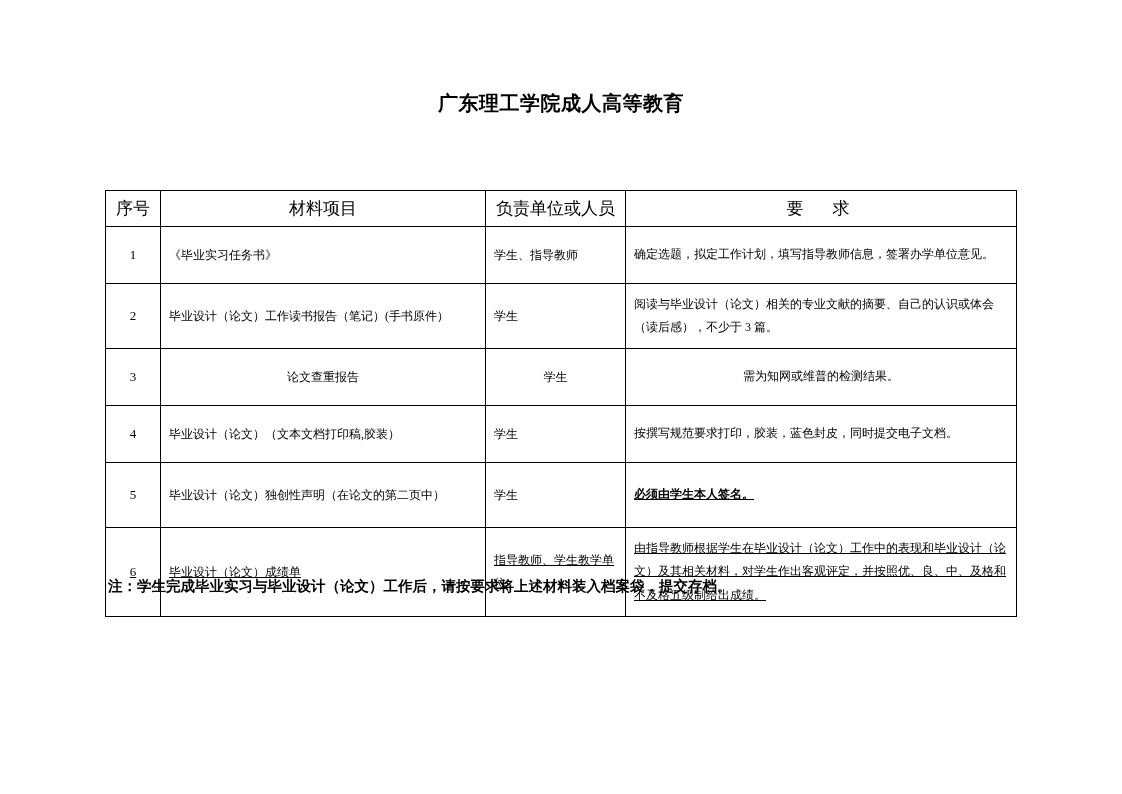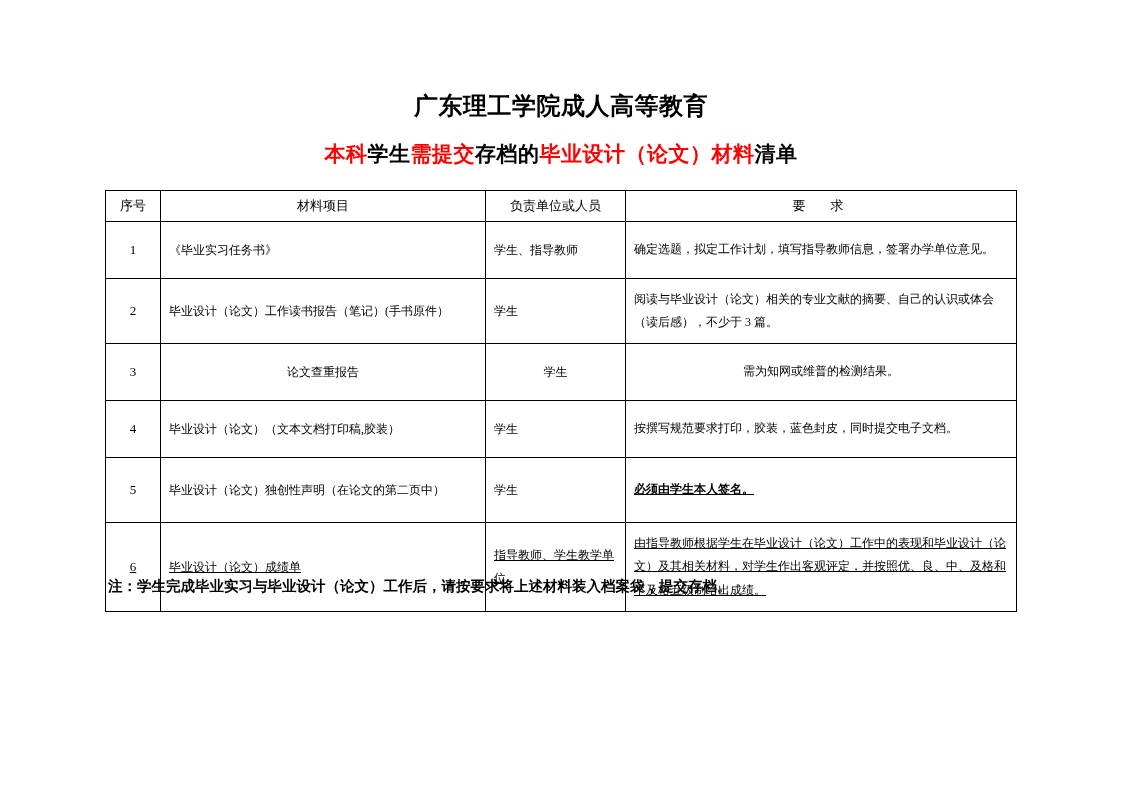--- a/index.html
+++ b/index.html
@@ -21,21 +21,21 @@
     top: 0;
     width: 1122px;
     height: 794px;
   }
   .title-1 {
     position: absolute;
     left: 0;
     top: 90px;
     width: 1122px;
     text-align: center;
-    font-size: 24px;
+    font-size: 20px;
     font-weight: bold;
     letter-spacing: 0.5px;
   }
   .title-2 {
     position: absolute;
     left: 0;
     top: 140px;
     width: 1122px;
     text-align: center;
     font-size: 21px;
@@ -60,21 +60,21 @@
     vertical-align: middle;
     font-weight: normal;
   }
   .col-no { width: 55px; text-align: center; }
   .col-item { width: 325px; }
   .col-unit { width: 140px; }
   .col-req { width: auto; }
 
   thead td {
     text-align: center;
-    font-size: 13px;
+    font-size: 17px;
     padding-top: 7px;
     padding-bottom: 7px;
   }
   .hdr-req { letter-spacing: 6px; }
 
   tbody td.cellno {
     text-align: center;
     font-size: 13px;
   }
   tbody td.cellitem {
@@ -107,23 +107,20 @@
   }
   .u-valign-top { vertical-align: top; }
 </style>
 </head>
 <body>
 
 <div class="page">
 
   <div class="title-1">广东理工学院成人高等教育</div>
 
-  <div class="title-2">
-    <span class="red">本科</span><span class="black">学生</span><span class="red">需提交</span><span class="black">存档的</span><span class="red">毕业设计（论文）材料</span><span class="black">清单</span>
-  </div>
 
   <table class="matlist">
     <colgroup>
       <col class="col-no">
       <col class="col-item">
       <col class="col-unit">
       <col class="col-req">
     </colgroup>
     <thead>
       <tr>

